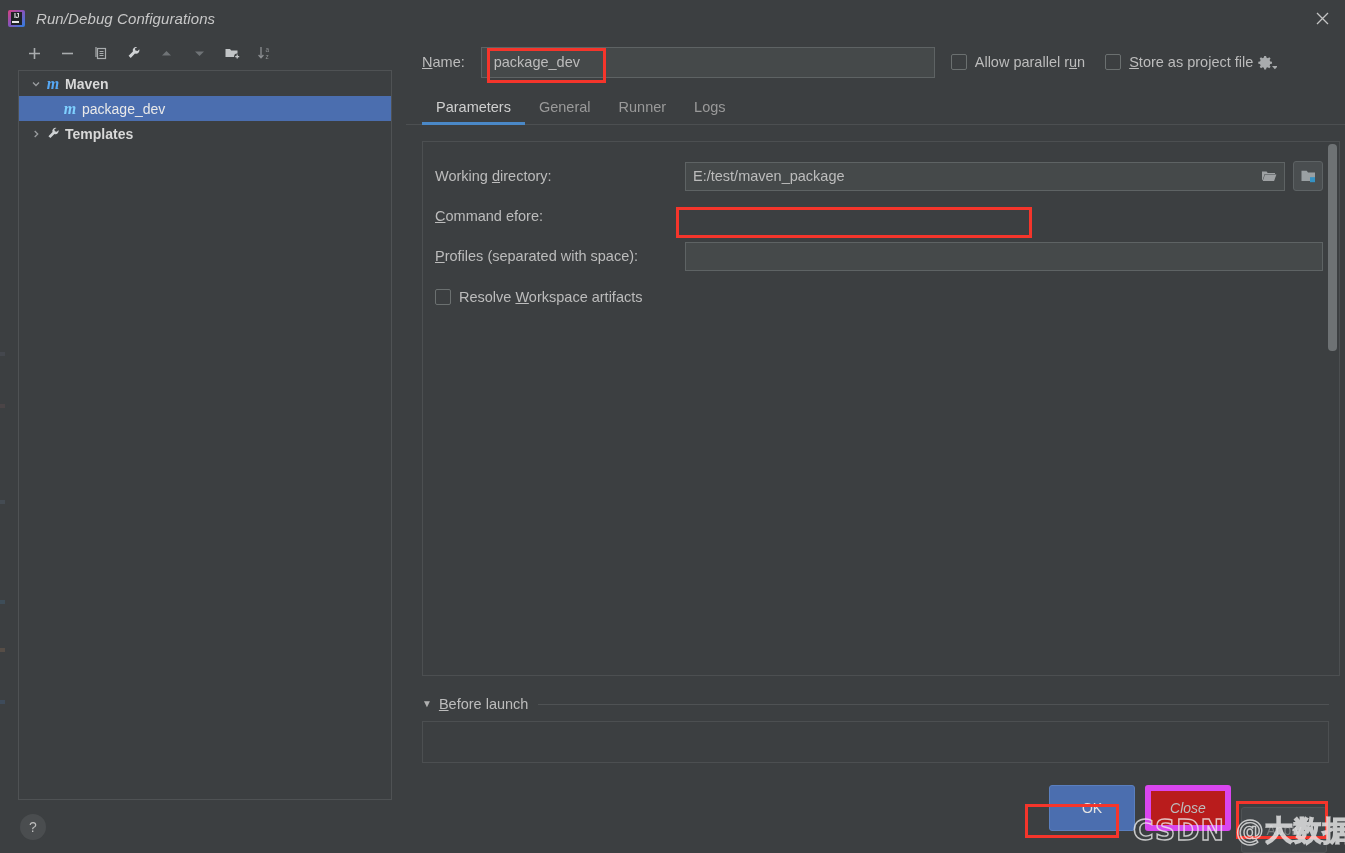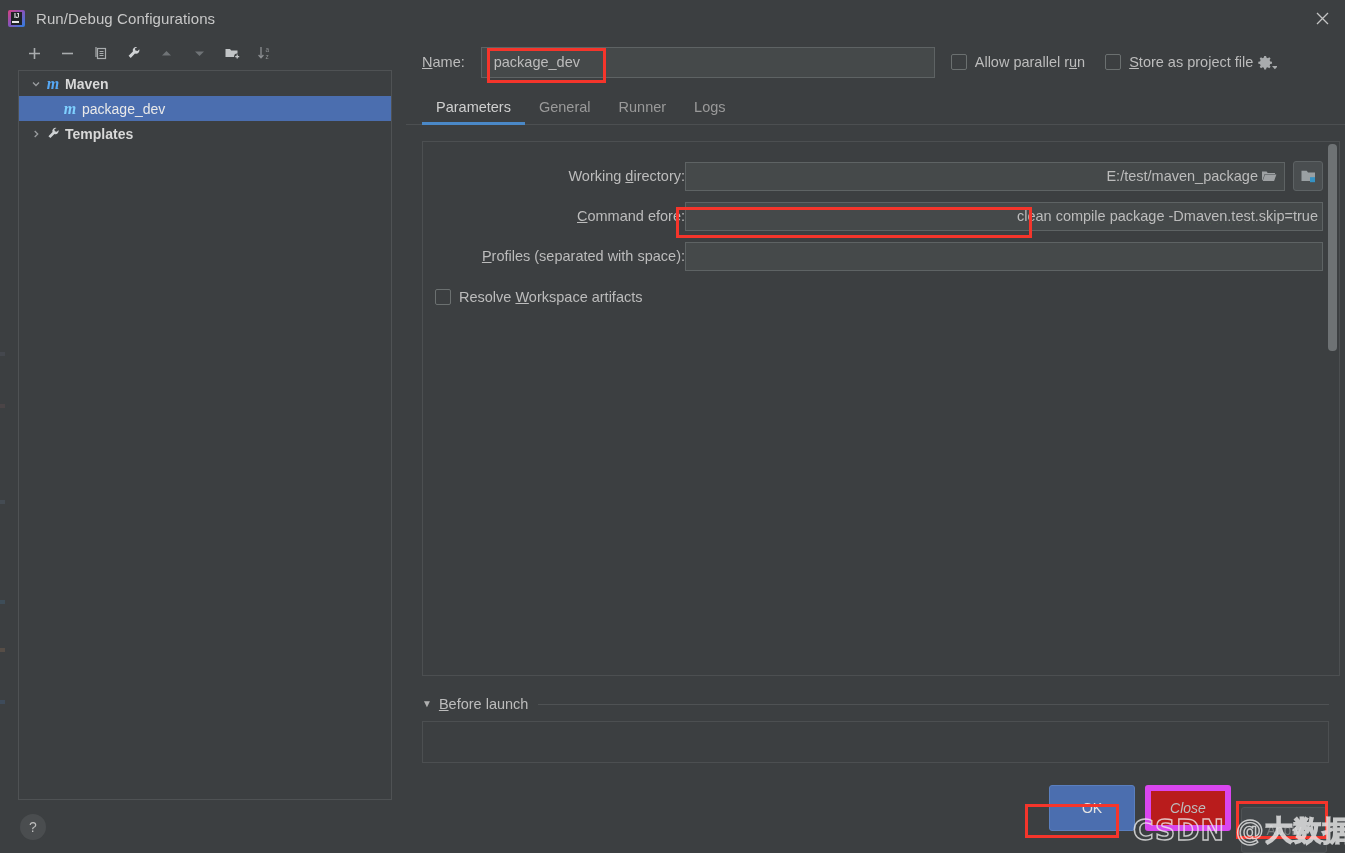--- a/index.html
+++ b/index.html
@@ -64,20 +64,21 @@
     content: "";
     position: absolute;
     left: 1px; right: 3px; bottom: 0px;
     height: 1.5px;
     background: #e8e8e8;
   }
   .win-title {
     font-size: 15px;
     color: #c8c8c8;
     letter-spacing: 0.1px;
+    font-style: italic;
   }
   .close-btn {
     position: absolute;
     right: 0; top: 0;
     width: 46px; height: 36px;
     display: flex; align-items: center; justify-content: center;
     cursor: pointer;
   }
   .close-btn svg { display: block; }
 
@@ -177,21 +178,20 @@
     cursor: pointer;
   }
 
   
   .right-pane {
     flex: 1 1 auto;
     display: flex;
     flex-direction: column;
     min-width: 0;
     padding: 0 0 0 0;
-    text-align: right;
   }
   .name-row {
     height: 52px;
     flex: 0 0 52px;
     display: flex;
     align-items: center;
     padding: 0 0 0 16px;
   }
   .name-label {
     font-size: 14.5px;
@@ -630,25 +630,20 @@
               <svg width="17" height="16" viewBox="0 0 17 16">
                 <path d="M1.5 2.8 h5.2 l1.3 1.7 h7 v8.5 h-13.5 Z" fill="#9aa0a3"></path>
                 <rect x="10" y="9.2" width="5" height="5" fill="#3592c4"></rect>
               </svg>
             </div>
           </div>
         </div>
 
         <div class="frow">
           <div class="flabel"><u>C</u><span>ommand efore:</span></div>
-          <div class="fctl">
-            <div class="tfield" style="margin-right:0;">
-              <span class="val"><span>clean compile package -D</span><span class="squiggle">maven.test</span><span>.skip=true</span></span>
-            </div>
-          </div>
         </div>
 
         <div class="frow">
           <div class="flabel"><u>P</u><span>rofiles (separated with space):</span></div>
           <div class="fctl">
             <div class="tfield">
               <span class="val"></span>
             </div>
           </div>
         </div>

